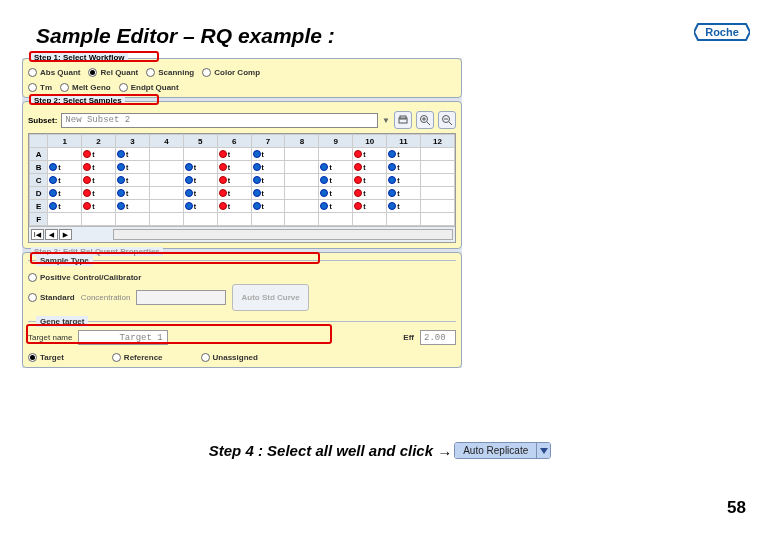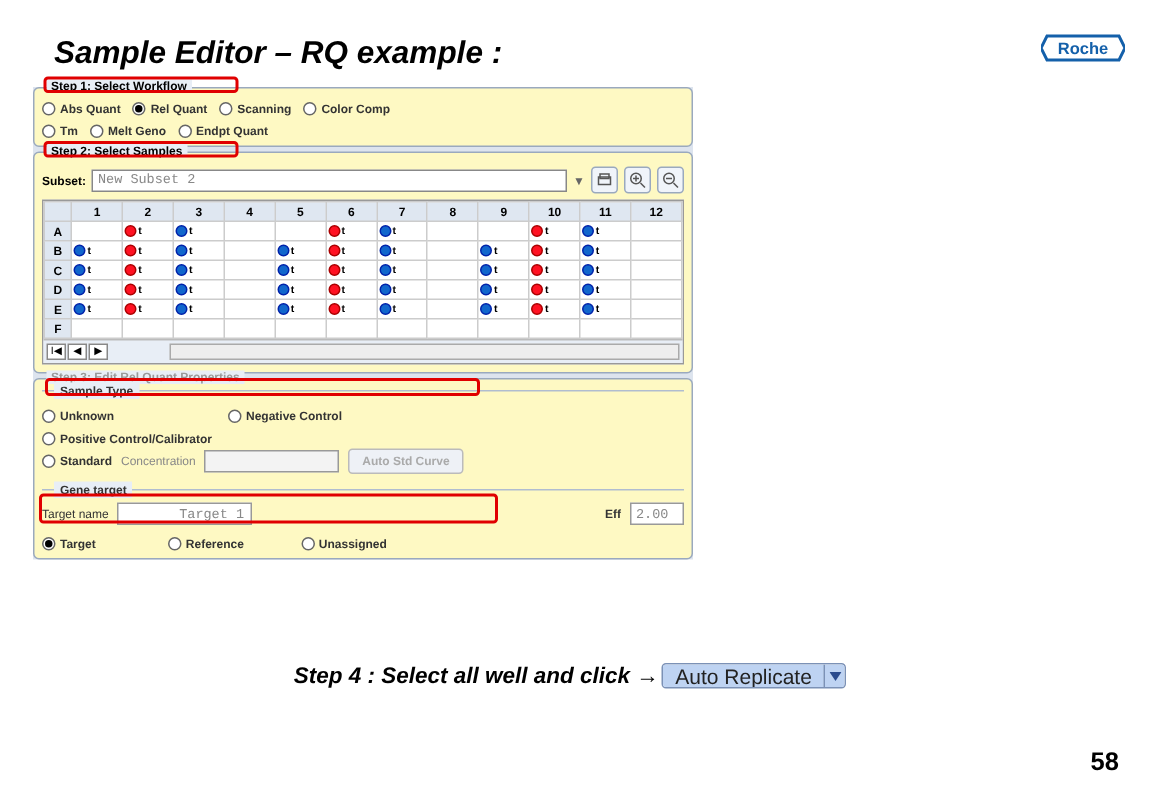--- a/index.html
+++ b/index.html
@@ -219,21 +219,21 @@
   .txt-in {
     height: 15px;
     border: 1px solid #999;
     background: #fff;
     font-family: "Courier New", monospace;
     font-size: 9px;
     padding: 0 3px;
     color: #888;
   }
   .btn-dis {
-    height: 17px;
+    height: 27px;
     border: 1px solid #bbb;
     border-radius: 3px;
     background: #eef1f6;
     color: #aaa;
     font-size: 8px;
     font-weight: bold;
     padding: 0 8px;
     display:flex; align-items:center;
   }
   .sep-label {
@@ -268,21 +268,21 @@
     align-items:center;
     gap: 2px;
   }
   .auto-rep-btn {
     display: flex;
     align-items: center;
     border: 1px solid #7b91b6;
     height: 17px;
     border-radius: 3px;
     overflow:hidden;
-    font-size: 14px;
+    font-size: 10px;
     font-style: normal;
     font-weight: normal;
   }
   .auto-rep-btn .bl {
     background: #bed3f2;
     padding: 0 8px;
     height:100%;
     display:flex; align-items:center;
     color:#222;
   }
@@ -718,30 +718,20 @@
 
     <div class="panel" style="color:#888">
       <div class="panel-legend" style="color:#999">Step 3: Edit Rel Quant Properties</div>
 
       <div class="sub-panel" style="margin-top:4px">
         <span class="sep-label">Sample Type</span>
         <div class="hl-outline" style="top:-9px;left:2px;width:290px;height:12px"></div>
         <div class="radio-row">
           <span class="radio">
               <span class="dot"></span>
-              <span>Unknown</span>
-            </span>
-          <span class="radio" style="margin-left:68px">
-              <span class="dot"></span>
-              <span>Negative Control</span>
-            </span>
-        </div>
-        <div class="radio-row">
-          <span class="radio">
-              <span class="dot"></span>
               <span>Positive Control/Calibrator</span>
             </span>
         </div>
         <div class="s3-row">
           <span class="radio">
               <span class="dot"></span>
               <span>Standard</span>
             </span>
           <span style="font-size:8px">Concentration</span>
           <input class="txt-in" style="width: 90px; background: rgb(243, 243, 243);" disabled="">

